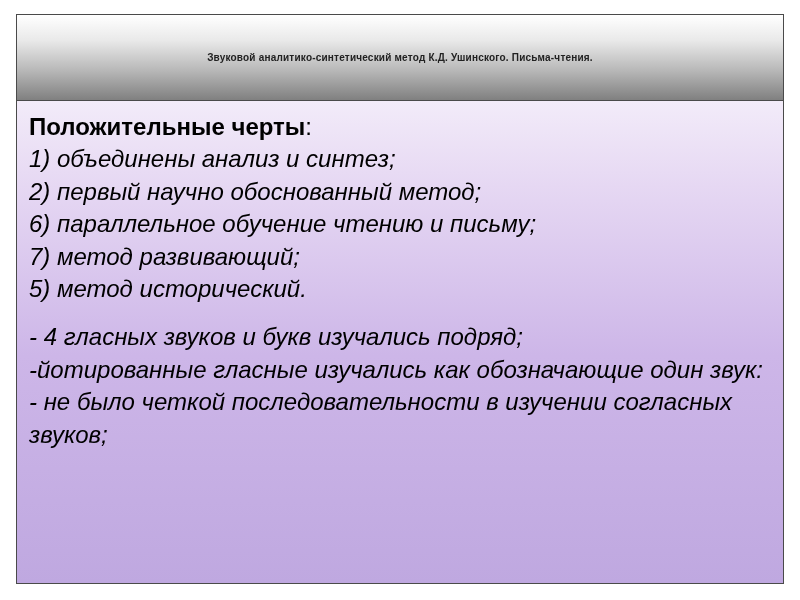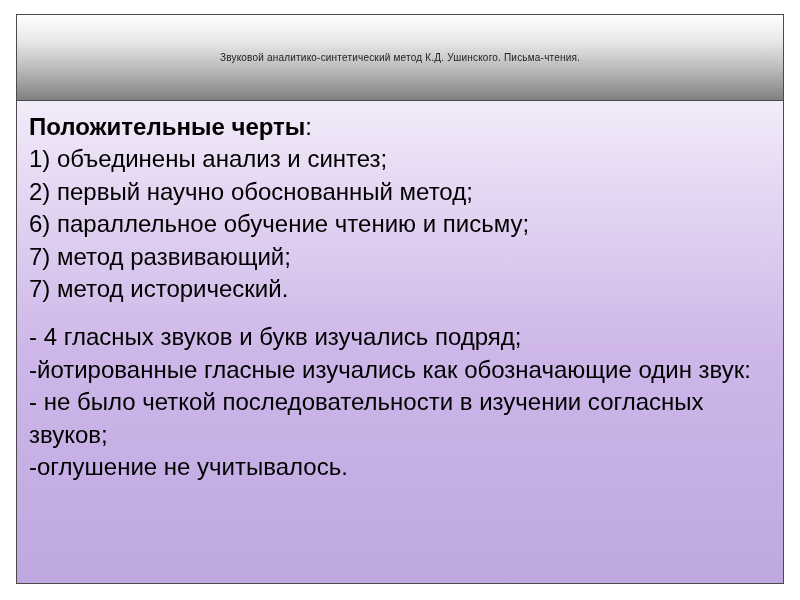--- a/index.html
+++ b/index.html
@@ -30,41 +30,42 @@
     background: linear-gradient(180deg, #ffffff 0%, #e9e9e9 30%, #b8b8b8 65%, #808080 100%);
     border-bottom: 1px solid #4a4a4a;
     display: flex;
     align-items: center;
     justify-content: center;
     padding: 0 20px;
     box-sizing: border-box;
   }
   .header-title {
     font-size: 10px;
-    font-weight: normal;
+    font-weight: bold;
     color: #222;
     text-align: center;
     letter-spacing: 0.2px;
   }
   .body {
     flex: 1;
     padding: 10px 12px 8px 12px;
     font-size: 24px;
     line-height: 1.35;
     color: #000;
   }
   .section-heading {
     font-weight: bold;
     display: inline;
   }
   .colon {
     font-weight: normal;
   }
   .item {
     display: block;
+    font-style: italic;
   }
   .spacer {
     height: 16px;
   }
 </style>
 </head>
 <body>
 
 <div class="slide">
   <div class="frame">
@@ -74,28 +75,27 @@
     </div>
 
     <div class="body">
 
       <div>
         <span class="section-heading">Положительные черты</span><span class="colon">:</span>
         <span class="item">1) объединены анализ и синтез;</span>
         <span class="item">2) первый научно обоснованный метод;</span>
         <span class="item">6) параллельное обучение чтению и письму;</span>
         <span class="item">7) метод развивающий;</span>
-        <span class="item">7) метод исторический.</span>
+        <span class="item">5) метод исторический.</span>
       </div>
 
       <div class="spacer"></div>
 
       <div>
         <span class="item">- 4 гласных звуков и букв изучались подряд;</span>
         <span class="item">-йотированные гласные изучались как обозначающие один звук:</span>
         <span class="item">-  не было четкой последовательности в изучении согласных звуков;</span>
-        <span class="item">-оглушение не учитывалось.</span>
       </div>
 
     </div>
 
   </div>
 </div>
 
 </body></html>

